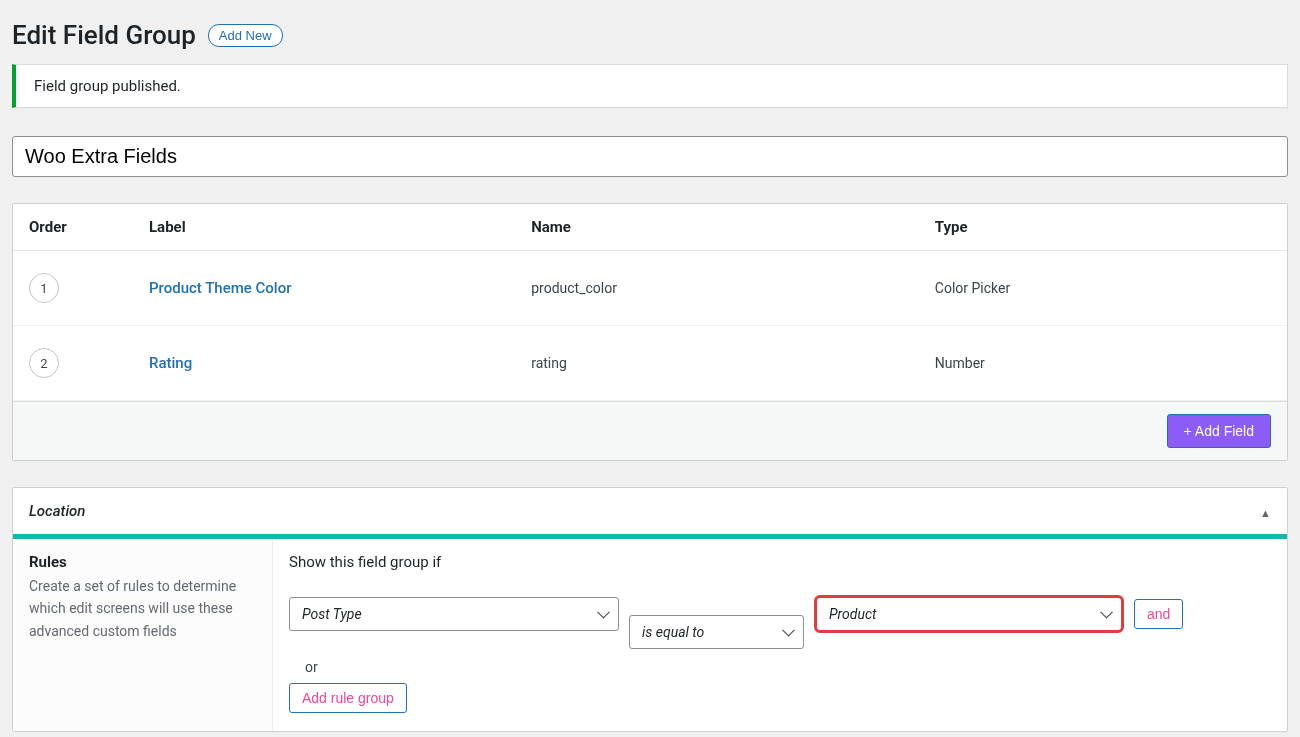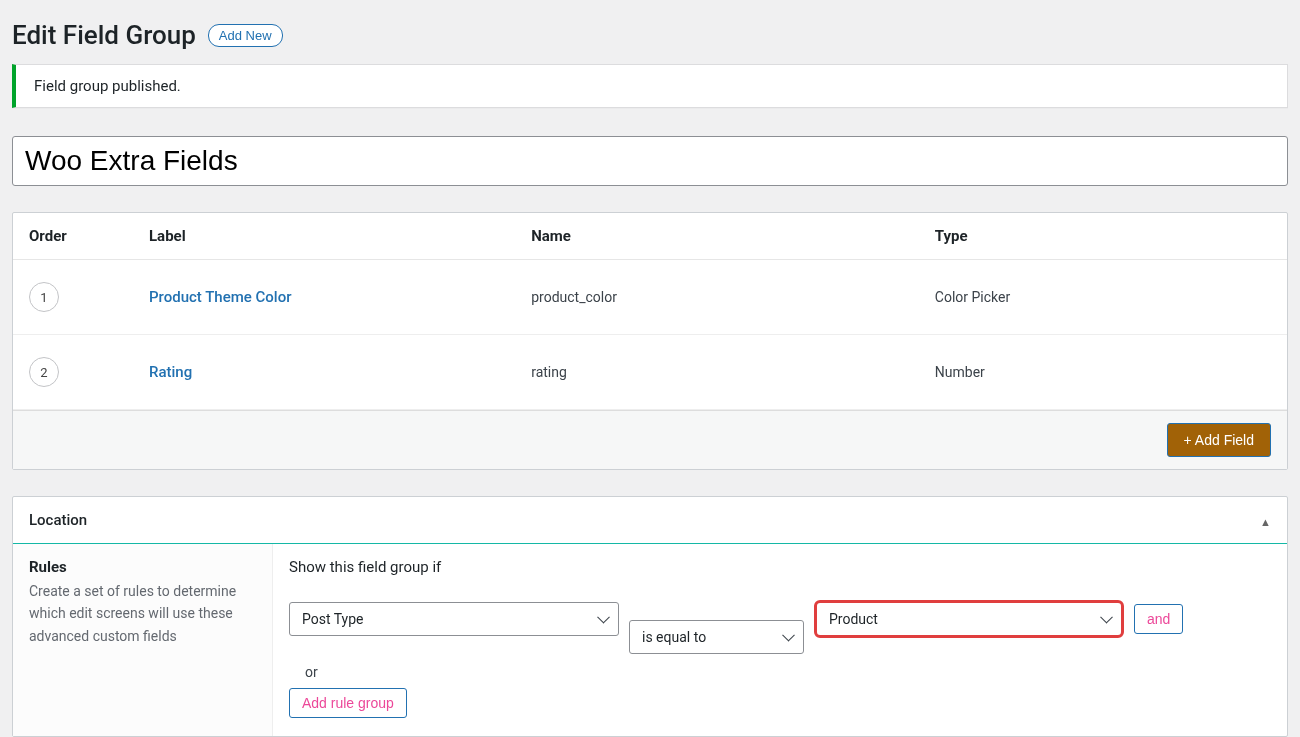--- a/index.html
+++ b/index.html
@@ -37,21 +37,21 @@
     border-right: 1px solid #dcdcde;
     border-bottom: 1px solid #dcdcde;
     padding: 12px 18px;
     margin-bottom: 28px;
     font-size: 15px;
     color: #1d2327;
     box-shadow: 0 1px 1px rgba(0,0,0,.02);
   }
   .title-input {
     width: 100%;
-    font-size: 28px;
+    font-size: 20px;
     padding: 8px 12px;
     border: 1px solid #8c8f94;
     border-radius: 3px;
     background: #fff;
     margin-bottom: 26px;
     outline: none;
   }
   .panel {
     background: #fff;
     border: 1px solid #ccd0d4;
@@ -98,34 +98,35 @@
     font-weight: 500;
     cursor: pointer;
   }
   .panel-footer {
     background: #f6f7f7;
     padding: 12px 16px;
     text-align: right;
     border-top: 1px solid #ddd;
   }
   .btn-primary {
-    background: #a16207;
+    background: #8b5cf6;
     color: #fff;
     border: 1px solid #2271b1;
     padding: 8px 16px;
     border-radius: 3px;
     font-size: 14px;
     cursor: pointer;
   }
   .location-panel .panel-head {
     display: flex;
     justify-content: space-between;
     align-items: flex-end;
     padding: 14px 16px;
-    border-bottom: 1px solid #14b8a6;
+    border-bottom: 5px solid #14b8a6;
+    font-style: italic;
   }
   .panel-head-title {
     font-size: 15px;
     font-weight: 500;
   }
   .toggle-arrow {
     color: #666;
     font-size: 11px;
     cursor: pointer;
   }
@@ -164,20 +165,21 @@
   }
   .sel {
     position: relative;
     border: 1px solid #8c8f94;
     border-radius: 3px;
     background: #fff;
     padding: 8px 20px 8px 12px;
     font-size: 14px;
     cursor: pointer;
     min-width: 170px;
+    font-style: italic;
   }
   .sel::after {
     content: "";
     position: absolute;
     right: 10px;
     top: 50%;
     width: 8px;
     height: 8px;
     border-right: 1.5px solid #3c434a;
     border-bottom: 1.5px solid #3c434a;

